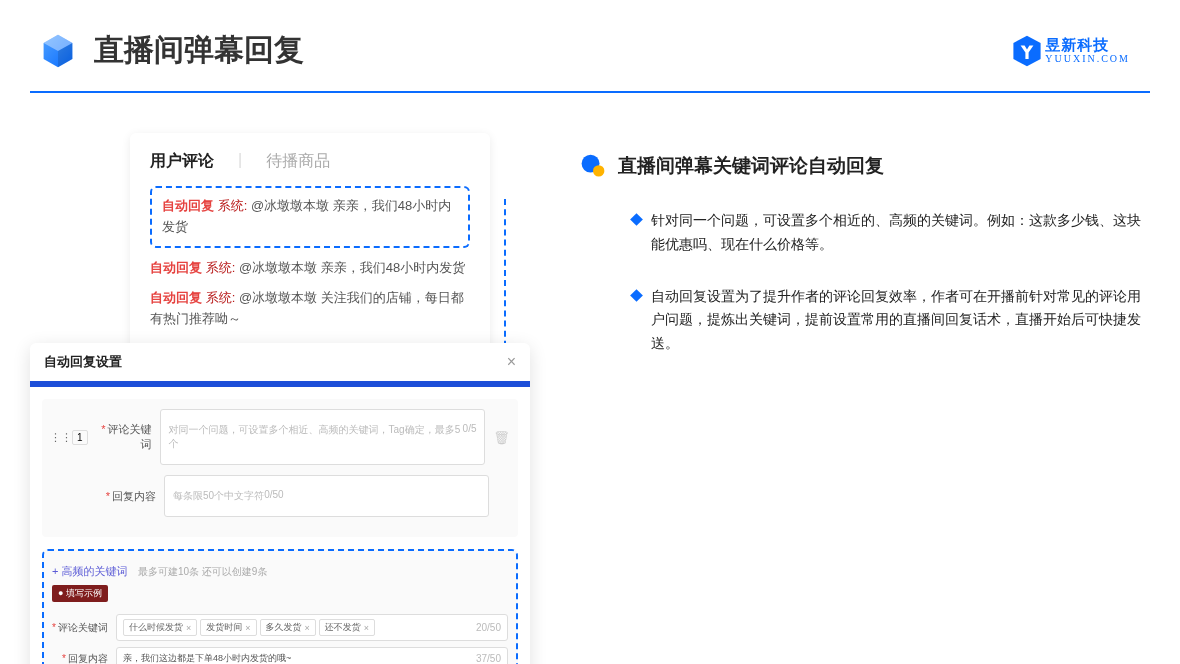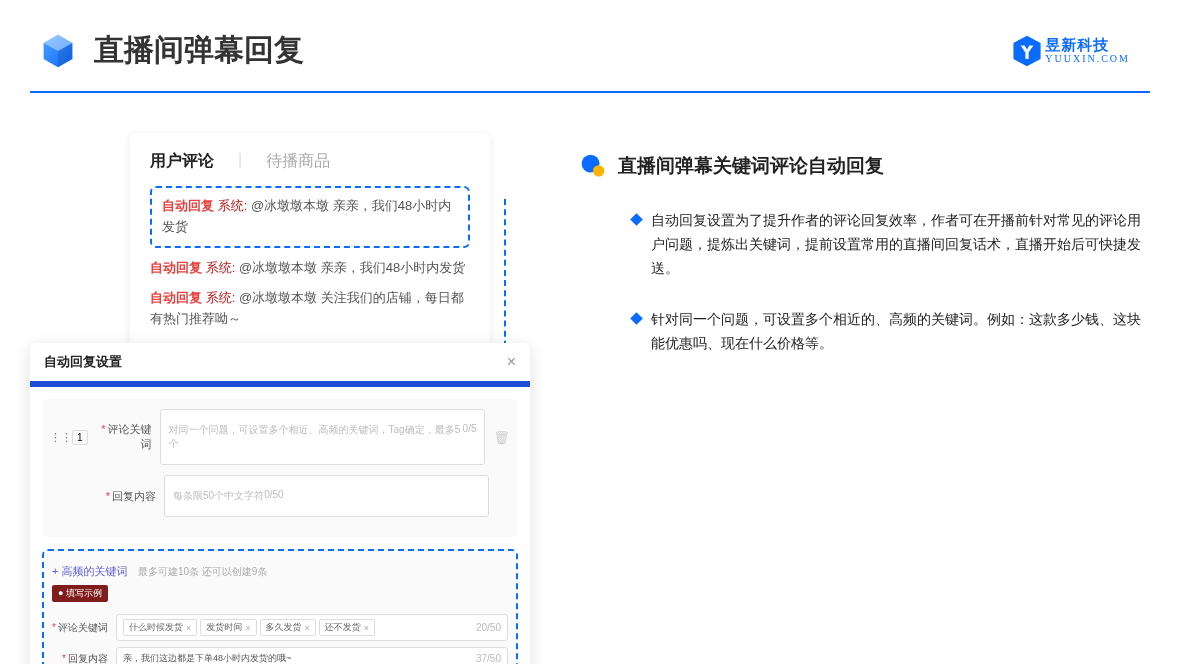--- a/index.html
+++ b/index.html
@@ -187,21 +187,21 @@
     <div class="section-head">
       <svg class="bubble-icon" viewBox="0 0 32 32">
         <circle cx="13" cy="13" r="11" fill="#0a6cff"></circle>
         <circle cx="23" cy="22" r="7" fill="#ffb300"></circle>
       </svg>
       <div class="section-title">直播间弹幕关键词评论自动回复</div>
     </div>
     <div class="bullets">
       <div class="bullet">
         <div class="diamond"></div>
-        <div>自动回复设置为了提升作者的评论回复效率，作者可在开播前针对常见的评论用户问题，提炼出关键词，提前设置常用的直播间回复话术，直播开始后可快捷发送。</div>
+        <div>针对同一个问题，可设置多个相近的、高频的关键词。例如：这款多少钱、这块能优惠吗、现在什么价格等。</div>
       </div>
       <div class="bullet">
         <div class="diamond"></div>
-        <div>针对同一个问题，可设置多个相近的、高频的关键词。例如：这款多少钱、这块能优惠吗、现在什么价格等。</div>
+        <div>自动回复设置为了提升作者的评论回复效率，作者可在开播前针对常见的评论用户问题，提炼出关键词，提前设置常用的直播间回复话术，直播开始后可快捷发送。</div>
       </div>
     </div>
   </div>
 </div>
 
 </body></html>

